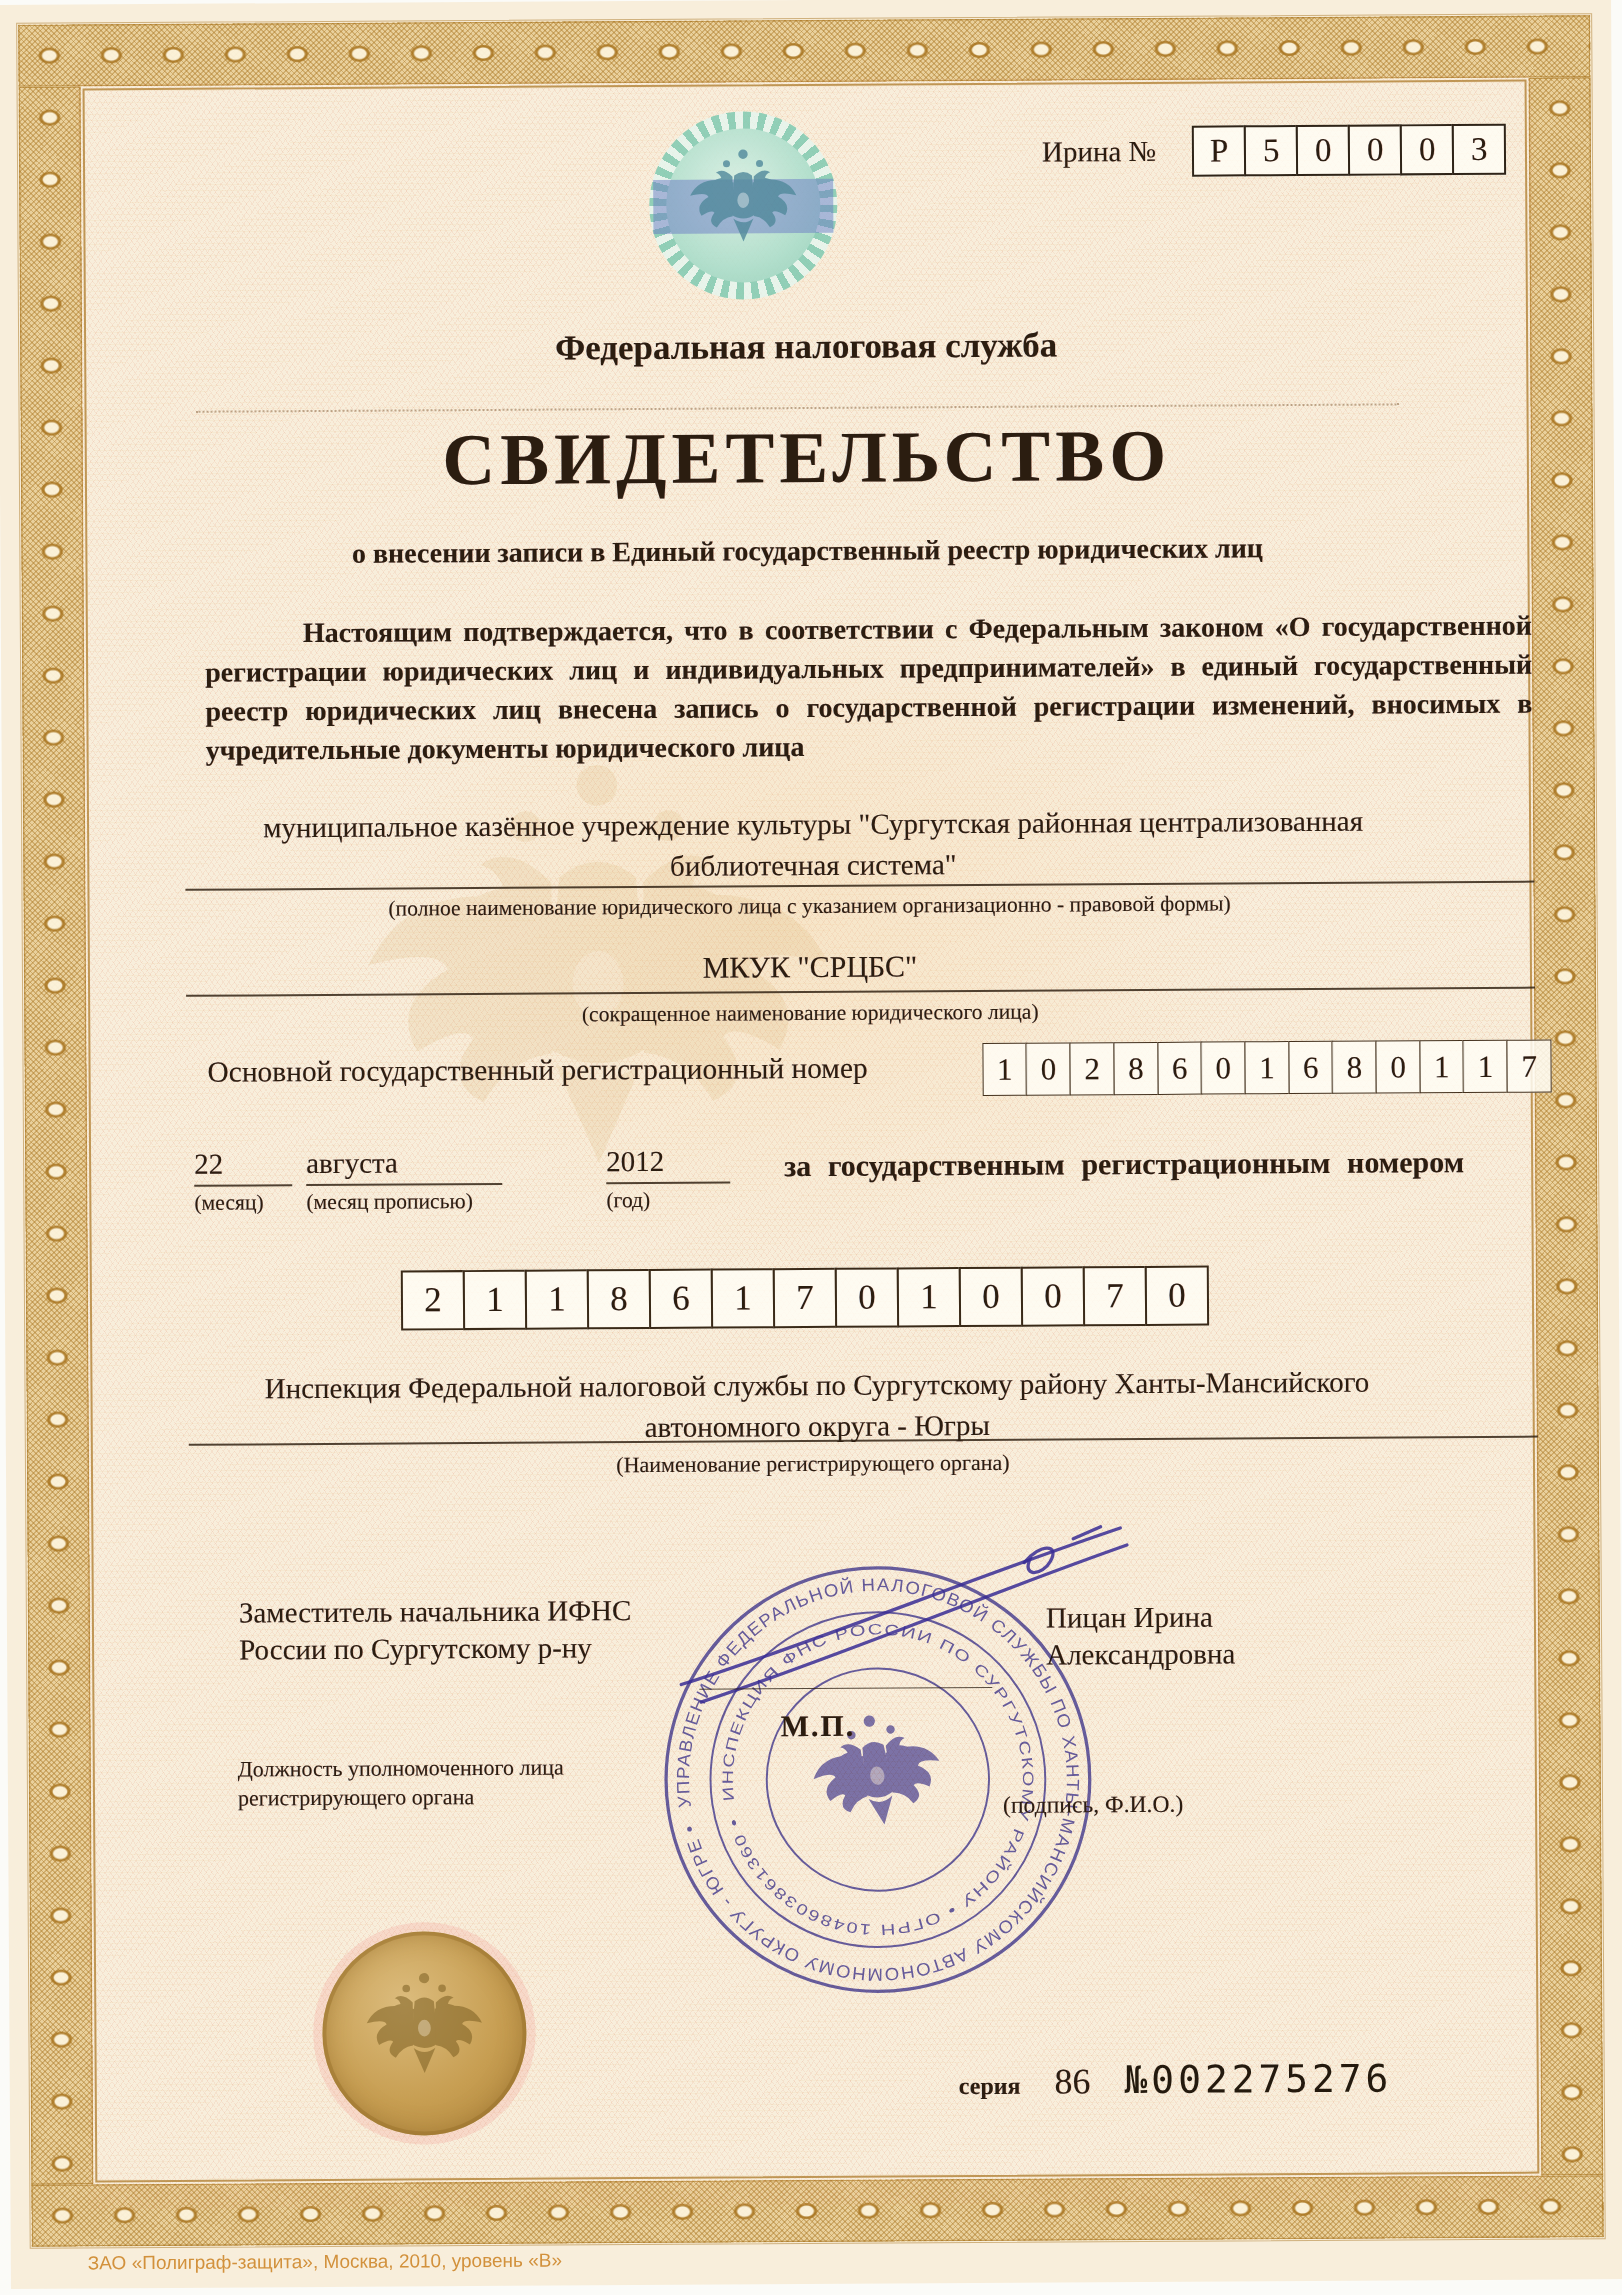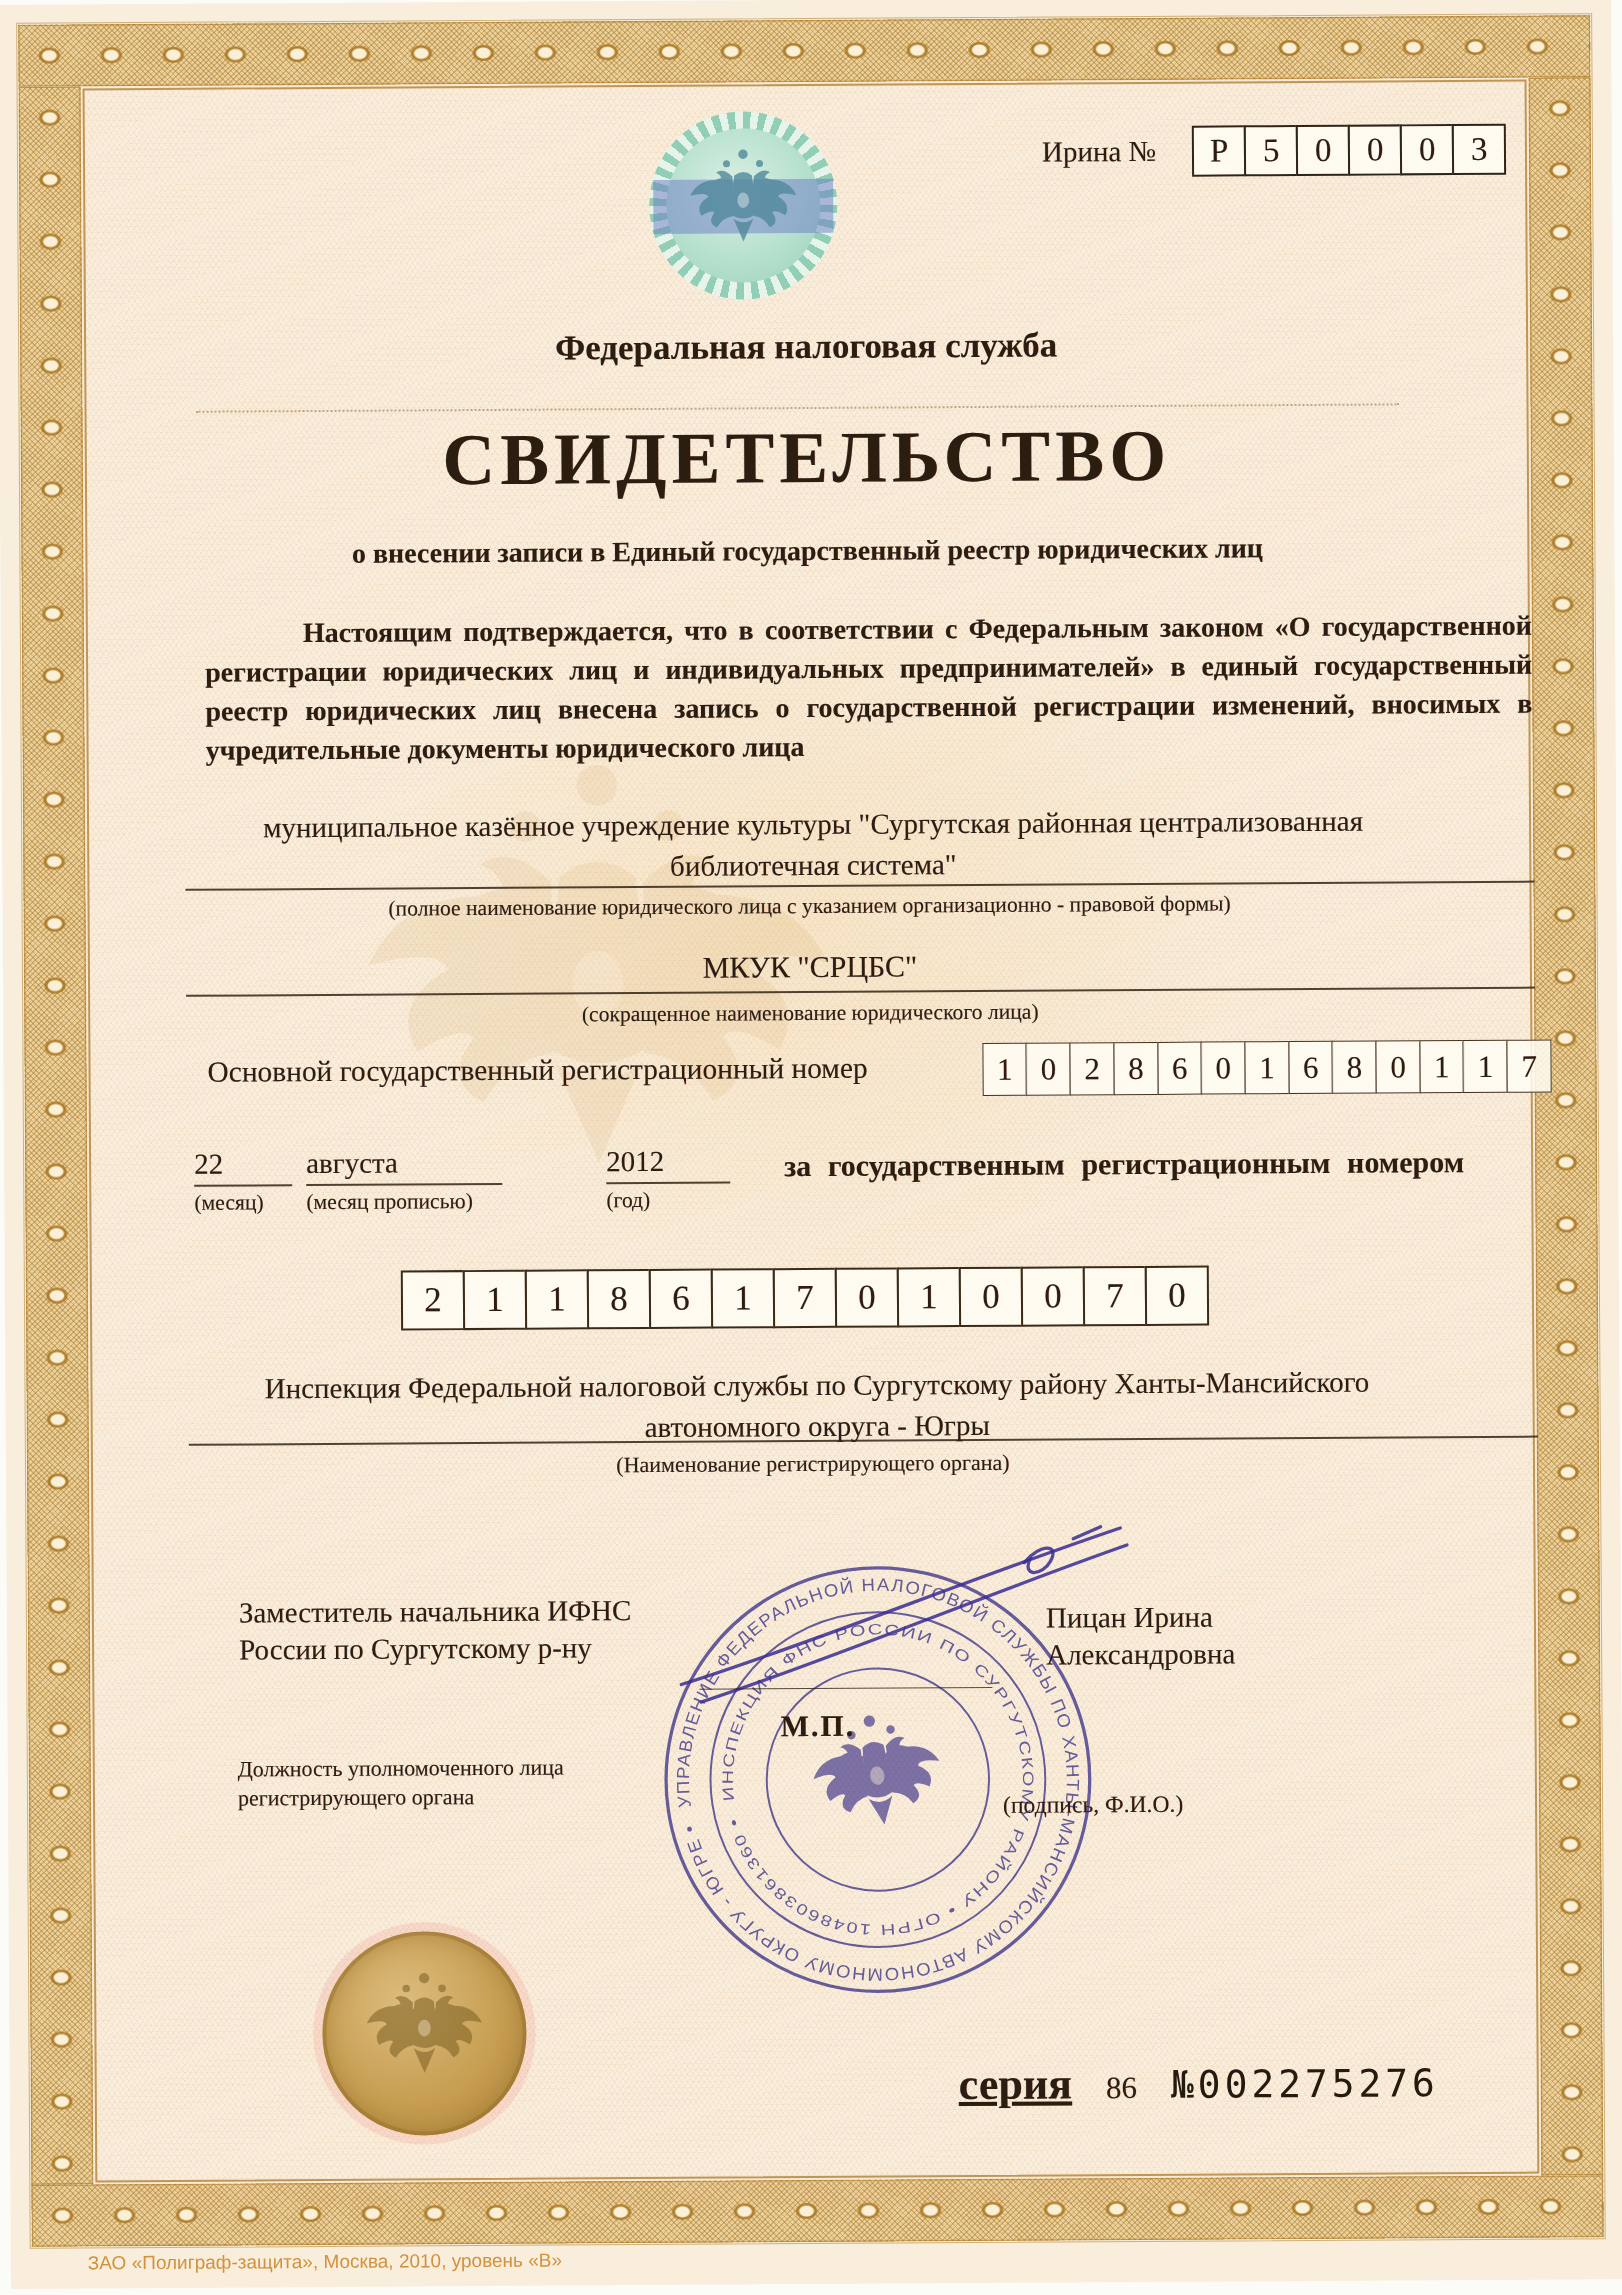--- a/index.html
+++ b/index.html
@@ -88,22 +88,22 @@
   .mp{top:1709px;left:773px;font-size:30px;font-weight:bold;letter-spacing:2px;}
   .position-caption{top:1751px;left:230px;width:419px;font-size:22px;line-height:29.4px;}
   .fio-caption{top:1793px;left:995px;font-size:23.6px;}
 
   .gold-seal{top:1929px;left:313px;width:204px;height:204px;border-radius:50%;
     background:radial-gradient(circle at 40% 35%, #dcbc7d 0%, #c79e52 55%, #b0853a 100%);
     box-shadow:0 0 0 9.2px rgba(242,160,150,.26), inset 0 0 0 3.9px rgba(150,110,40,.45), inset 0 0 26px rgba(120,85,30,.4);}
   .gold-seal svg{position:absolute;left:38px;top:34px;opacity:.55;}
 
   .series-row{top:2060px;left:949px;display:flex;align-items:baseline;gap:34px;}
-  .series-label{font-size:44px;font-weight:bold;text-decoration:underline;}
-  .series-region{font-size:31px;}
+  .series-label{font-size:24px;font-weight:bold;}
+  .series-region{font-size:36px;}
   .series-number{font-family:"DejaVu Sans Mono","Liberation Mono",monospace;font-size:38px;letter-spacing:3.9px;color:#241a0e;}
 
   .watermark{top:733px;left:340px;opacity:.13;}
   .footer{top:2248px;left:77px;font-family:"Liberation Sans","DejaVu Sans",sans-serif;
     font-size:19px;color:#d2913c;text-shadow:none;}
 
   .stamp text{font-family:"Liberation Sans",sans-serif;fill:#4840a8;}
 </style>
 </head>
 <body>

